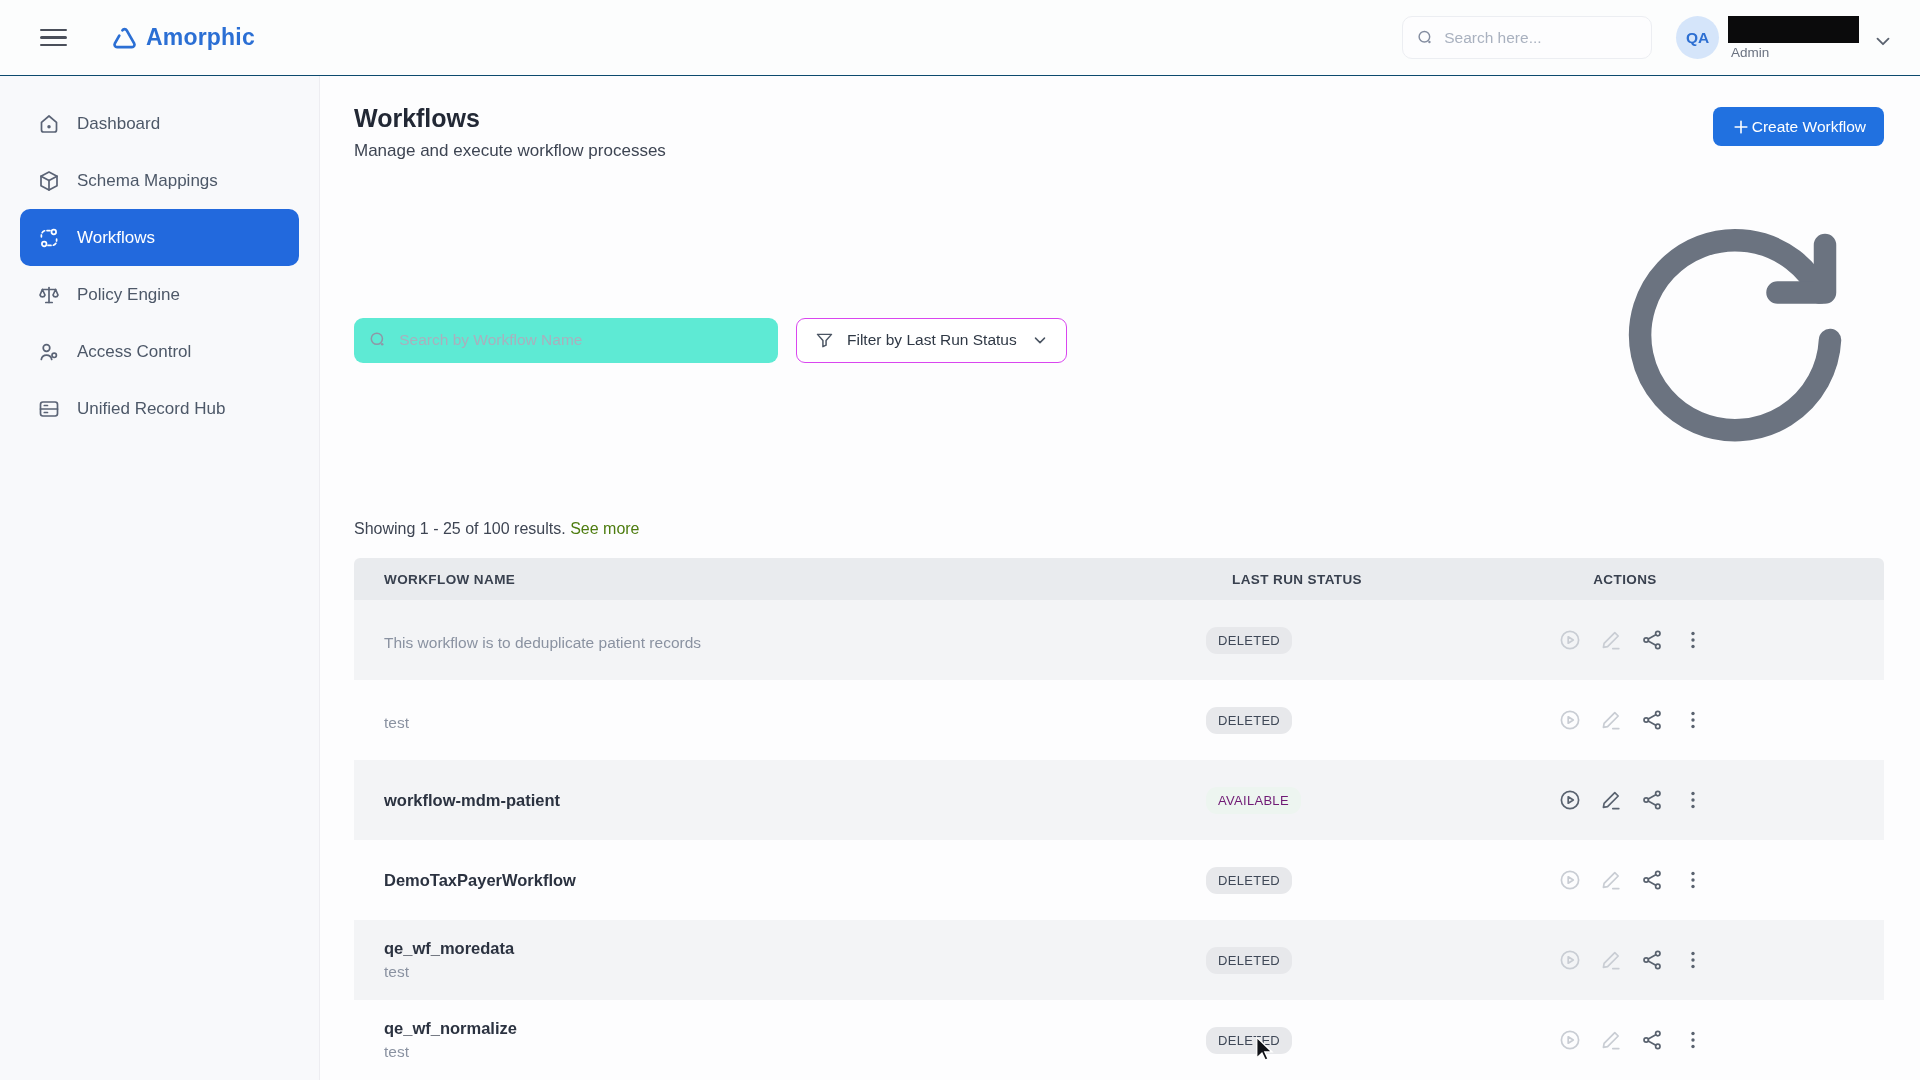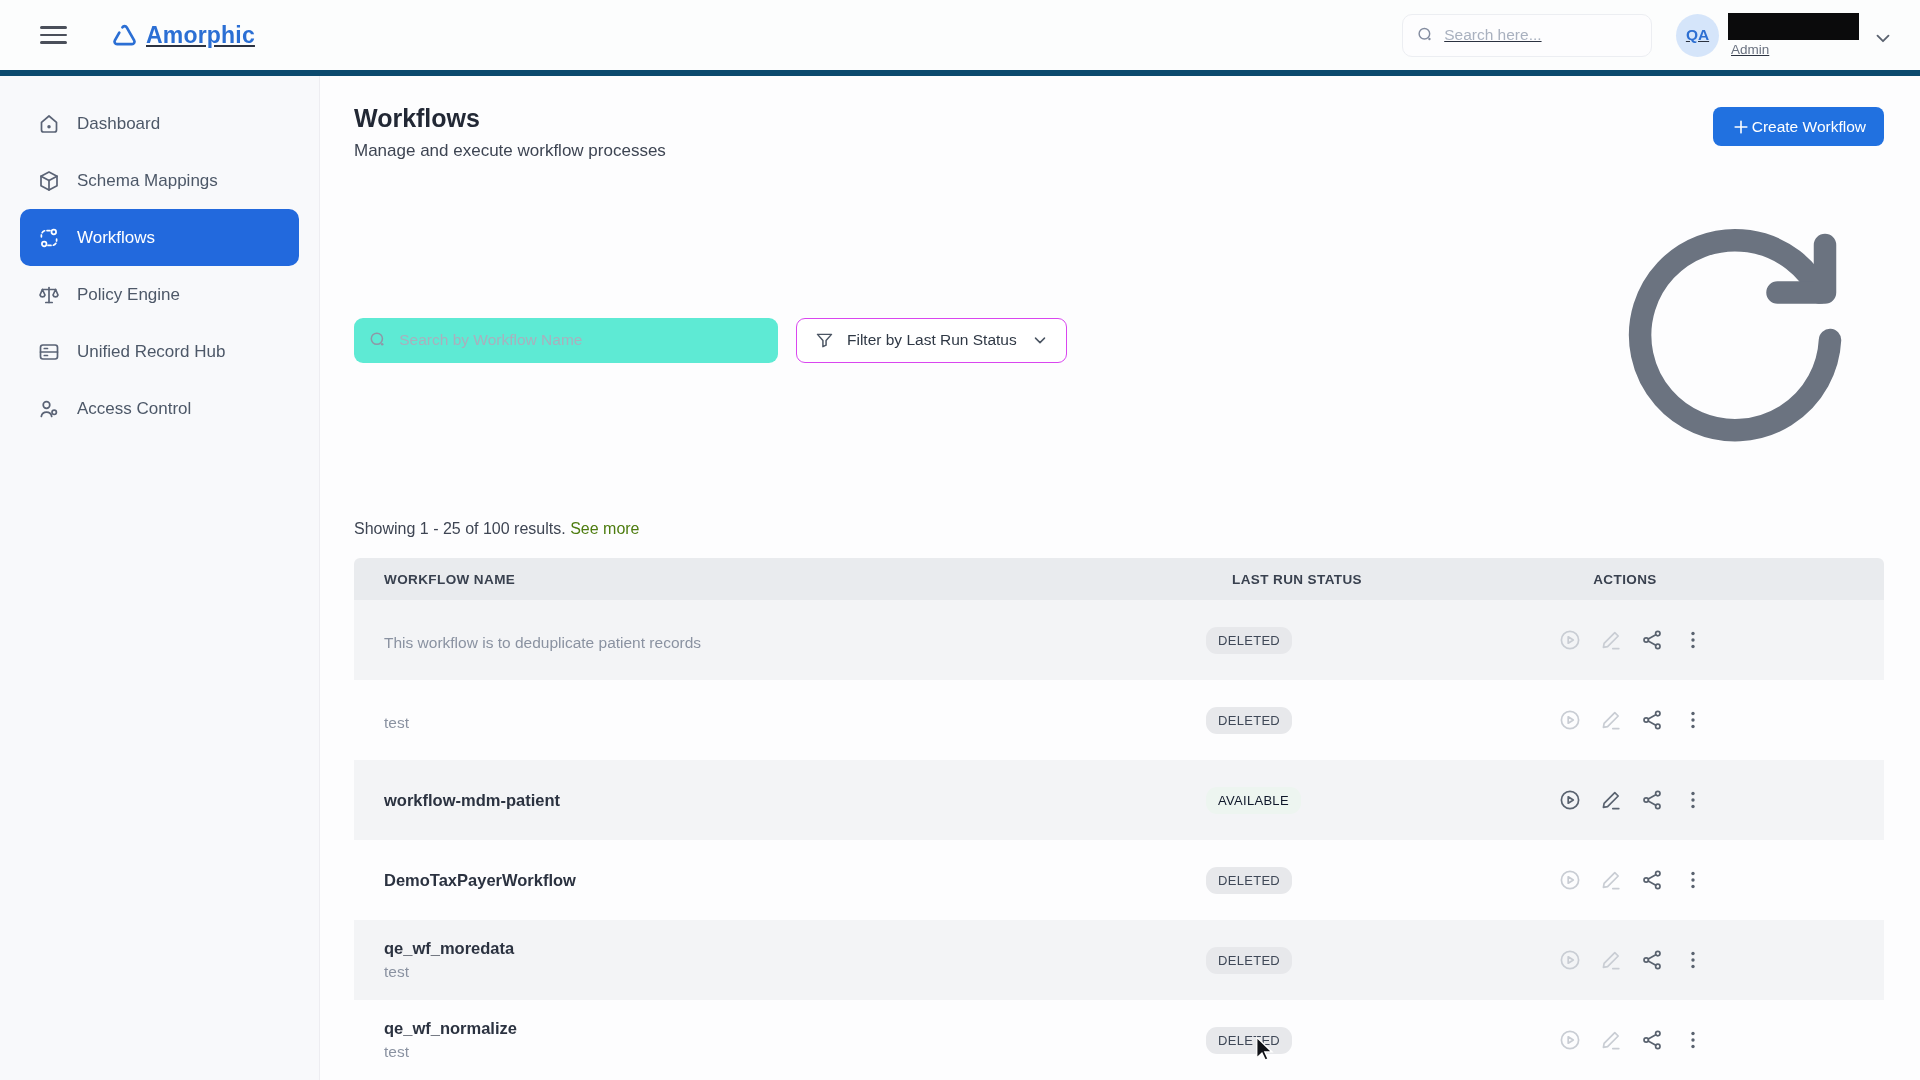--- a/index.html
+++ b/index.html
@@ -2,21 +2,21 @@
 <html><head>
 <meta charset="utf-8">
 <style>
   * { margin:0; padding:0; box-sizing:border-box; }
   html,body { width:1920px; height:1080px; overflow:hidden; }
   body { font-family:"Liberation Sans", sans-serif; background:#fdfdfe; position:relative; color:#2b3240; }
   button { font-family:inherit; }
 
   
   .topbar { position:absolute; top:0; left:0; width:100%; height:76px; background:#fcfdfd;
-            border-bottom:6px solid #0c4a6e; display:flex; align-items:center; z-index:5;text-decoration:underline; }
+            border-bottom:1px solid #0c4a6e; display:flex; align-items:center; z-index:5; }
   .hamburger { margin-left:40px; width:27px; display:flex; flex-direction:column; gap:5px;
                background:none; border:none; cursor:pointer; padding:4px 0; }
   .hamburger span { display:block; height:2.6px; background:#4a4f5a; border-radius:2px; }
   .logo { display:flex; align-items:center; gap:7px; margin-left:44px; }
   .logo-text { font-size:23px; font-weight:700; color:#2b6fd4; letter-spacing:.2px; }
 
   .top-search { margin-left:auto; width:250px; height:43px; border:1px solid #eceef2; border-radius:10px;
                 background:#fdfdfe; display:flex; align-items:center; padding:0 13px; gap:9px; color:#848da0; }
   .top-search input { border:none; outline:none; background:transparent; font-size:15.5px; width:100%;
                       color:#3d4654; font-family:inherit; }
@@ -77,21 +77,21 @@
   .hcell.actions { width:150px; margin-left:12px; text-align:center; }
   .trow { height:80px; }
   .trow.striped { background:#f3f4f6; }
   .name-cell { padding-left:30px; }
   .wf-name { font-size:16.5px; font-weight:700; color:#2b3240; }
   .wf-desc { font-size:15.5px; color:#8a92a1; margin-top:5px; font-weight:400; }
   .status-cell { padding-left:8px; }
   .badge { display:inline-block; font-size:13px; font-weight:400; letter-spacing:.3px;
            padding:6px 12px; border-radius:11px; }
   .badge.deleted { background:#e7e8eb; color:#3f4857; }
-  .badge.available { background:#edf5f0; color:#0f172a; }
+  .badge.available { background:#edf5f0; color:#701a75; }
   .actions-cell { display:flex; gap:17px; padding-left:20px; }
   .action { background:none; border:none; padding:0; width:24px; height:24px; color:#59626f; cursor:pointer; }
   .action .icon { width:24px; height:24px; }
   .action.disabled { color:#c9cdd4; cursor:default; }
 
   .mouse-cursor { position:absolute; left:1250px; top:1034px; width:27px; height:27px; z-index:99; pointer-events:none; }
 </style>
 </head>
 <body>
 
@@ -174,37 +174,37 @@
             <path d="M5.4 6.5h13.2"></path>
             <path d="M5.4 6.5 3 12a2.6 2.6 0 0 0 5 0Z"></path>
             <path d="M18.6 6.5 16 12a2.6 2.6 0 0 0 5 0Z"></path>
           </svg>
         </span>
     <span>Policy Engine</span>
   </div>
   <div class="side-item ">
     <span class="icon">
           <svg viewBox="0 0 24 24" fill="none" stroke="currentColor" stroke-width="1.7" stroke-linecap="round" stroke-linejoin="round">
+            <circle cx="9.5" cy="8" r="3.3"></circle>
+            <path d="M4.3 19.5a5.3 5.3 0 0 1 10.4 0"></path>
+            <circle cx="17.2" cy="15.3" r="2.2"></circle>
+          </svg>
+        </span>
+    <span>Access Control</span>
+  </div>
+  <div class="side-item ">
+    <span class="icon">
+          <svg viewBox="0 0 24 24" fill="none" stroke="currentColor" stroke-width="1.7" stroke-linecap="round" stroke-linejoin="round">
             <rect x="3.5" y="5" width="17" height="14" rx="2.4"></rect>
             <path d="M3.5 12h17"></path>
             <path d="M7.3 8.5h3.2"></path>
             <path d="M7.3 15.5h3.2"></path>
           </svg>
         </span>
     <span>Unified Record Hub</span>
-  </div>
-  <div class="side-item ">
-    <span class="icon">
-          <svg viewBox="0 0 24 24" fill="none" stroke="currentColor" stroke-width="1.7" stroke-linecap="round" stroke-linejoin="round">
-            <circle cx="9.5" cy="8" r="3.3"></circle>
-            <path d="M4.3 19.5a5.3 5.3 0 0 1 10.4 0"></path>
-            <circle cx="17.2" cy="15.3" r="2.2"></circle>
-          </svg>
-        </span>
-    <span>Access Control</span>
   </div>
     </nav>
 </div>
 
 <div class="main">
 
   <div class="page-head">
     <div>
       <div class="page-title">Workflows</div>
       <div class="page-sub">Manage and execute workflow processes</div>

